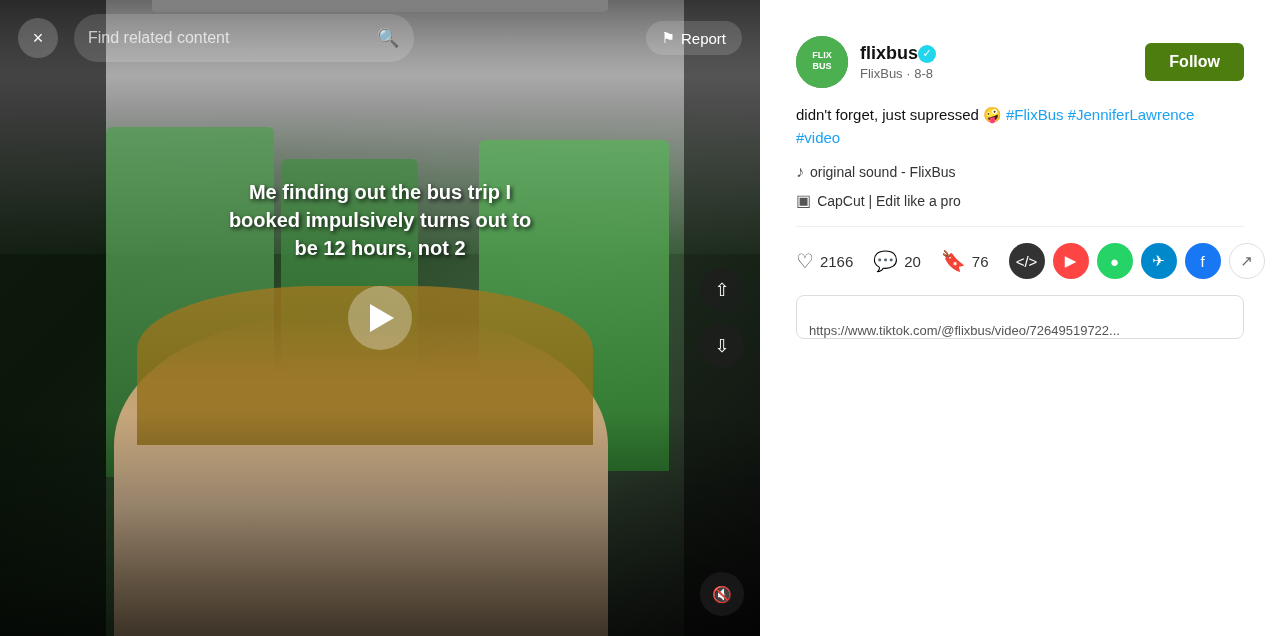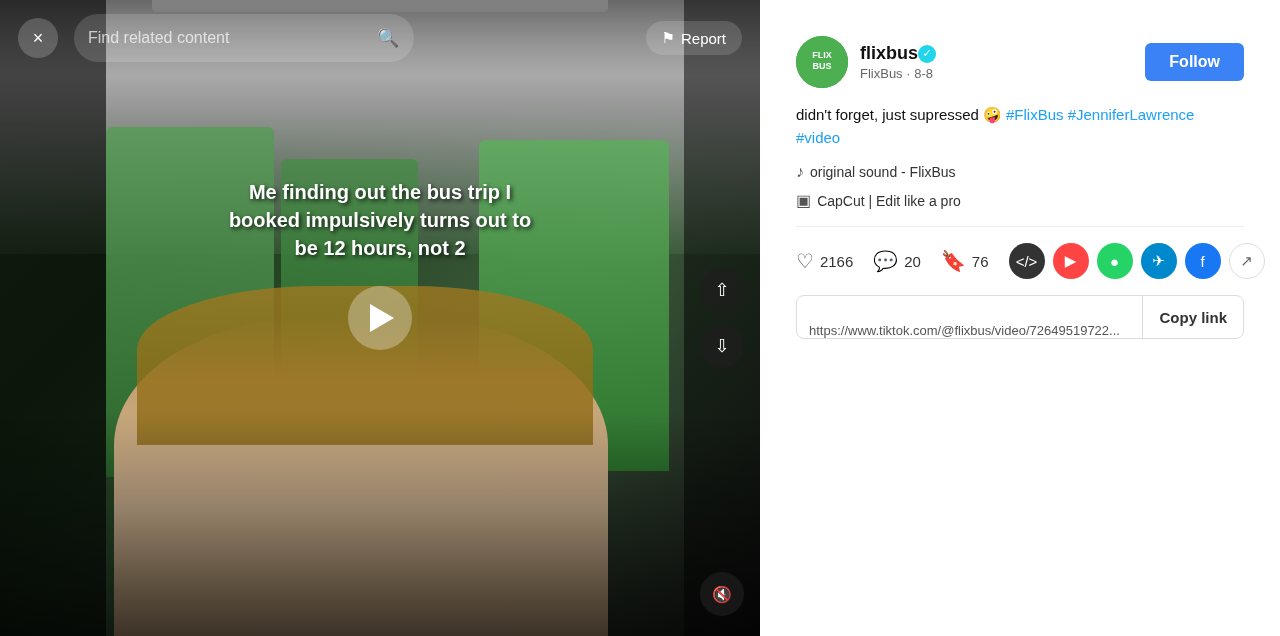--- a/index.html
+++ b/index.html
@@ -254,21 +254,21 @@
       font-size: 11px;
     }
 
     .handle-date {
       font-size: 13px;
       color: #666;
       margin-top: 2px;
     }
 
     .follow-btn {
-      background: #3b82f6;
+      background: #4d7c0f;
       color: #fff;
       border: none;
       border-radius: 6px;
       padding: 10px 24px;
       font-size: 16px;
       font-weight: 600;
       cursor: pointer;
     }
 
     .caption {
@@ -513,16 +513,15 @@
         <span>f</span>
       </div>
       <div class="share-circle share-more">
         <span>↗</span>
       </div>
     </div>
   </div>
 
   <div class="link-row">
     <span class="link-text">https://www.tiktok.com/@flixbus/video/72649519722...</span>
-    <button class="copy-btn">Copy link</button>
   </div>
 
 </div>
 
 </body></html>

